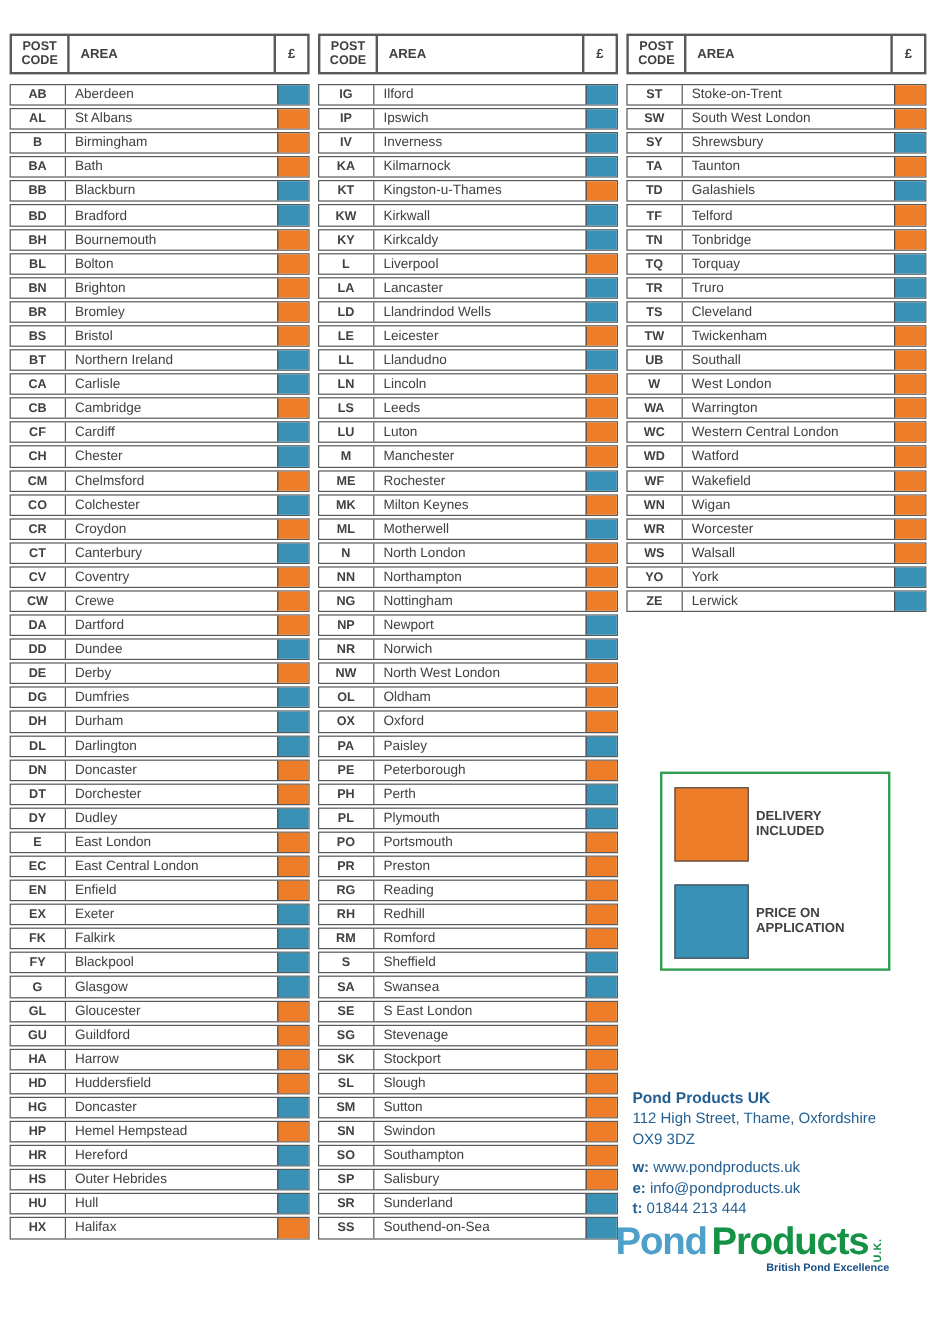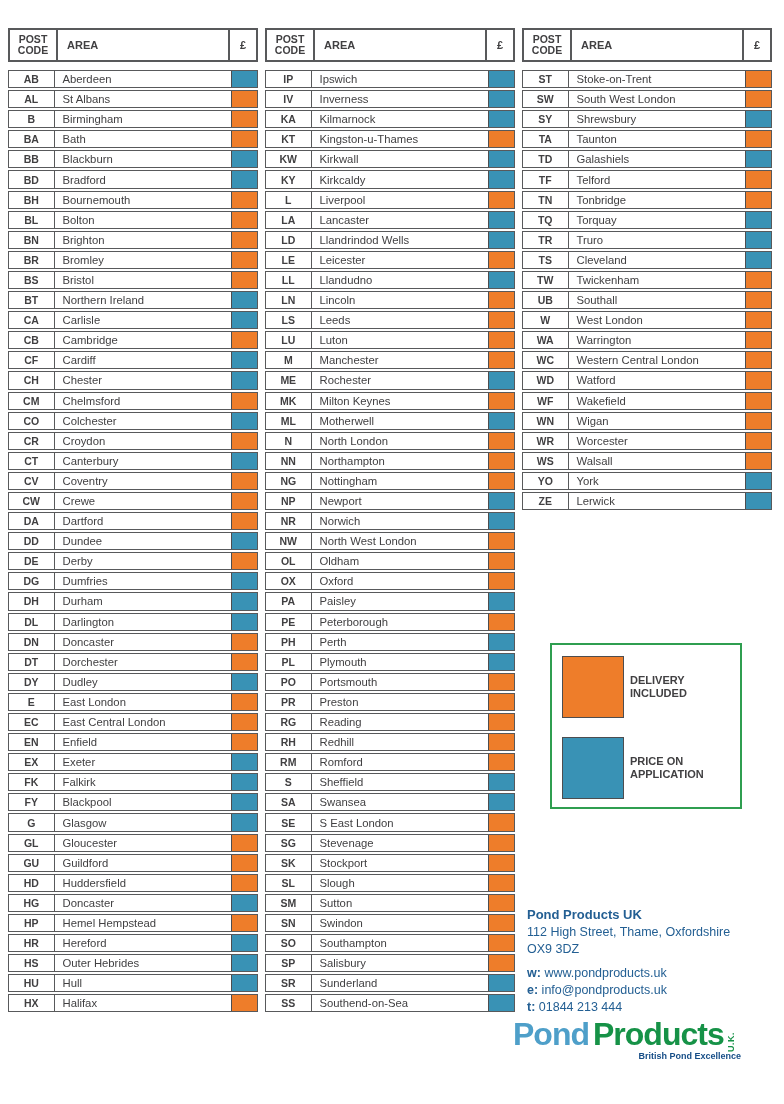--- a/index.html
+++ b/index.html
@@ -258,20 +258,25 @@
     <div class="cell code">GL</div>
     <div class="cell area">Gloucester</div>
     <div class="cell swatch" style="background: rgb(238, 125, 42);"></div>
   </div>
     <div class="row">
     <div class="cell code">GU</div>
     <div class="cell area">Guildford</div>
     <div class="cell swatch" style="background: rgb(238, 125, 42);"></div>
   </div>
     <div class="row">
+    <div class="cell code">HA</div>
+    <div class="cell area">Harrow</div>
+    <div class="cell swatch" style="background: rgb(238, 125, 42);"></div>
+  </div>
+    <div class="row">
     <div class="cell code">HD</div>
     <div class="cell area">Huddersfield</div>
     <div class="cell swatch" style="background: rgb(238, 125, 42);"></div>
   </div>
     <div class="row">
     <div class="cell code">HG</div>
     <div class="cell area">Doncaster</div>
     <div class="cell swatch" style="background: rgb(57, 146, 181);"></div>
   </div>
     <div class="row">
@@ -300,20 +305,25 @@
     <div class="cell swatch" style="background: rgb(238, 125, 42);"></div>
   </div>
   </div>
 
 <div class="table-col col-1">
   <div class="table-header">
     <div class="h-code">POST
 CODE</div>
     <div class="h-area">AREA</div>
     <div class="h-price">£</div>
+  </div>
+<div class="row">
+    <div class="cell code">IG</div>
+    <div class="cell area">Ilford</div>
+    <div class="cell swatch" style="background: rgb(57, 146, 181);"></div>
   </div>
     <div class="row">
     <div class="cell code">IP</div>
     <div class="cell area">Ipswich</div>
     <div class="cell swatch" style="background: rgb(57, 146, 181);"></div>
   </div>
     <div class="row">
     <div class="cell code">IV</div>
     <div class="cell area">Inverness</div>
     <div class="cell swatch" style="background: rgb(57, 146, 181);"></div>

